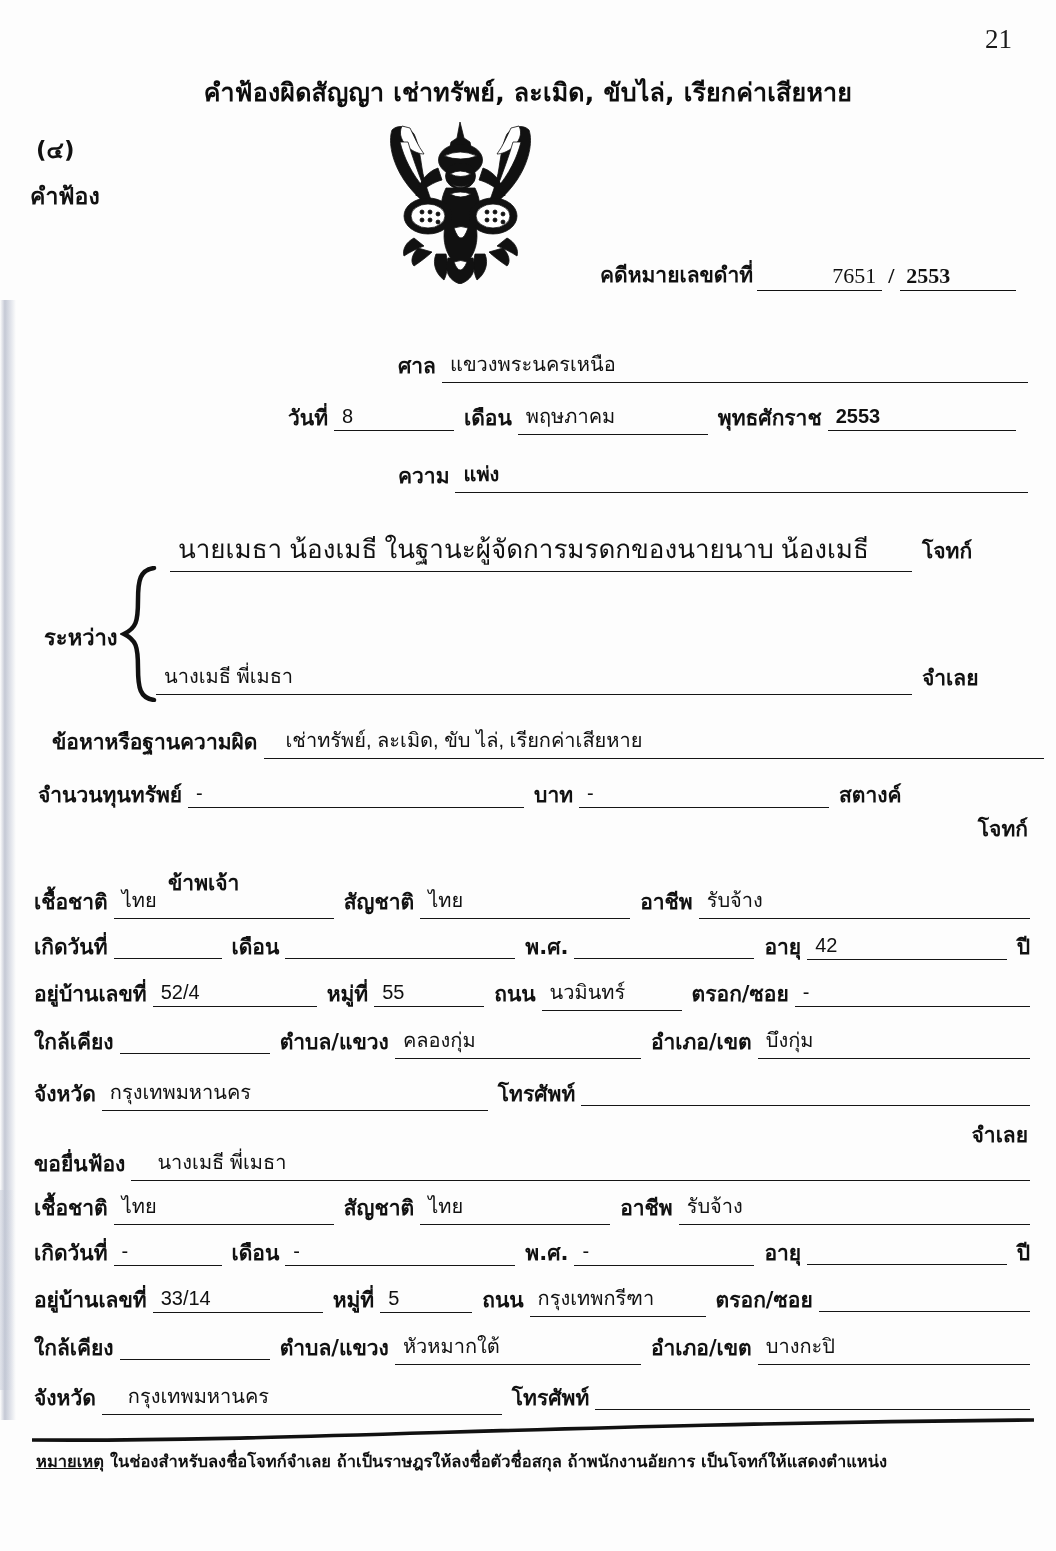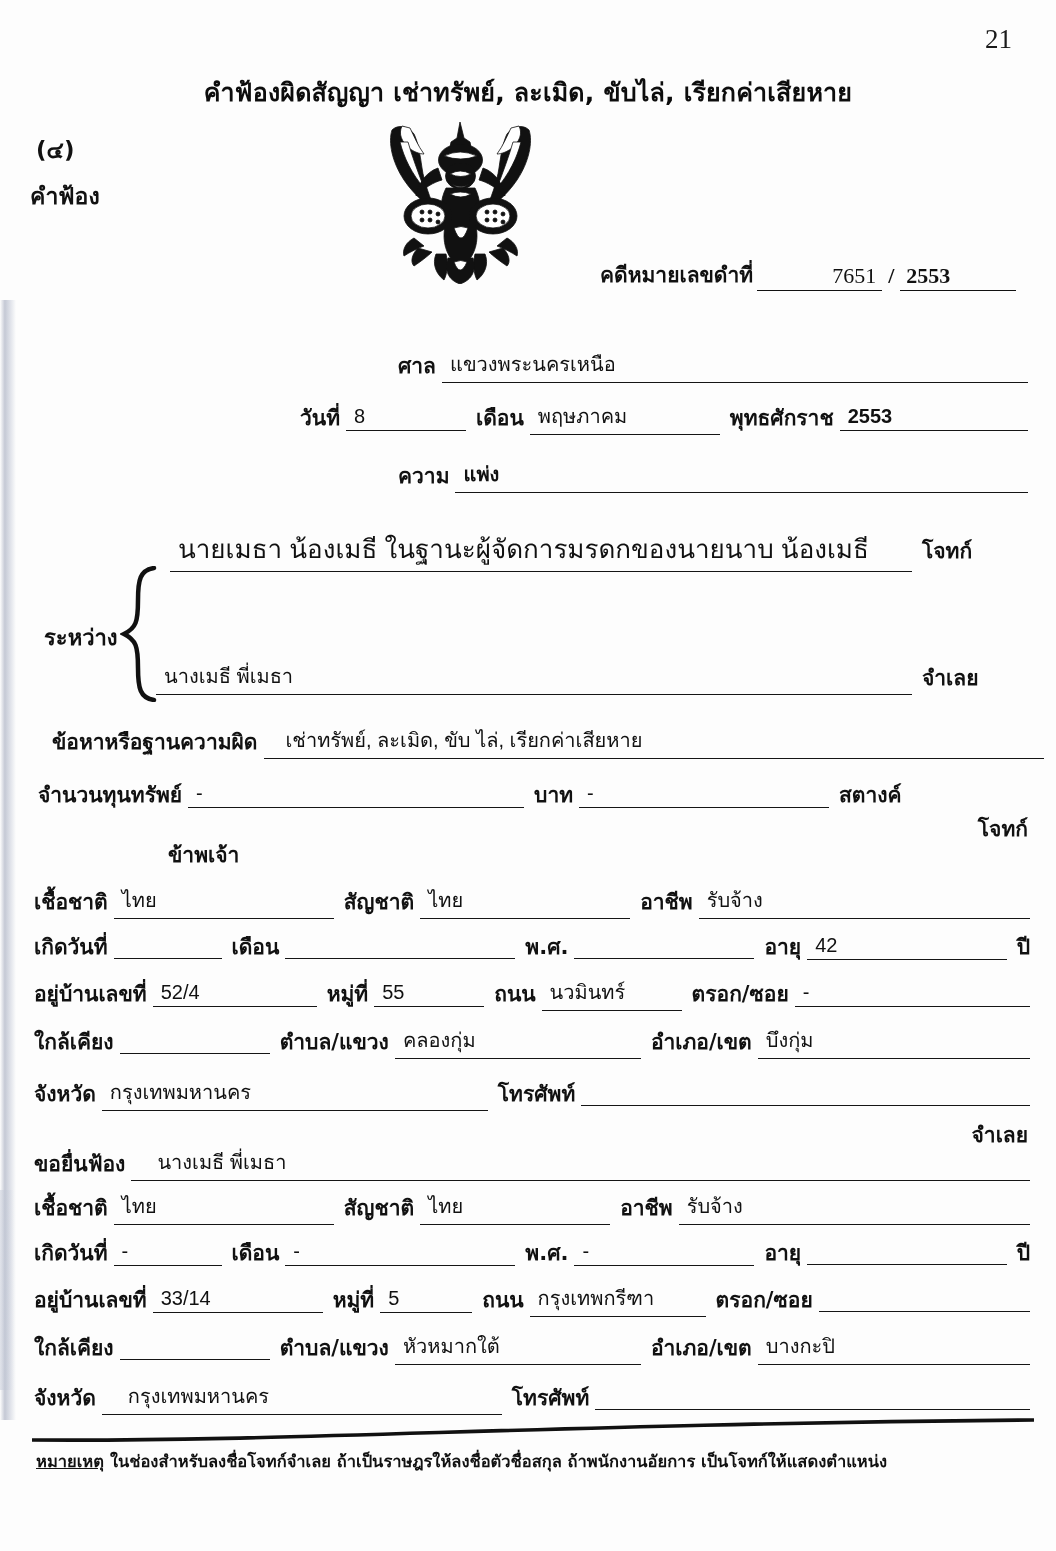--- a/index.html
+++ b/index.html
@@ -259,21 +259,21 @@
     <span class="val-slot w-a">7651</span>
     <span class="slash">/</span>
     <span class="val-slot w-b">2553</span>
   </div>
 
   <div class="row" style="left:398px; top:348px; width:630px;">
     <span class="lbl">ศาล</span>
     <span class="fld" style="flex:1;">แขวงพระนครเหนือ</span>
   </div>
 
-  <div class="row" style="left:300px; top:400px; width:728px;">
+  <div class="row" style="left:288px; top:400px; width:728px;">
     <span class="lbl">วันที่</span>
     <span class="fld" style="width:120px;">8</span>
     <span class="lbl-r">เดือน</span>
     <span class="fld" style="width:190px;">พฤษภาคม</span>
     <span class="lbl-r">พุทธศักราช</span>
     <span class="fld" style="flex:1; font-weight:bold;">2553</span>
   </div>
 
   <div class="row" style="left:398px; top:458px; width:630px;">
     <span class="lbl">ความ</span>
@@ -305,21 +305,21 @@
   <div class="row" style="left:38px; top:778px; width:992px;">
     <span class="lbl">จำนวนทุนทรัพย์</span>
     <span class="fld" style="width:336px;">-</span>
     <span class="lbl-r">บาท</span>
     <span class="fld" style="width:250px;">-</span>
     <span class="tail">สตางค์</span>
   </div>
 
   <div class="tail-float" style="right:28px; top:812px;">โจทก์</div>
 
-  <div class="row" style="left:168px; top:838px; width:862px;">
+  <div class="row" style="left:168px; top:866px; width:862px;">
     <span class="lbl">ข้าพเจ้า</span>
   </div>
 
   <div class="row" style="left:34px; top:884px; width:996px;">
     <span class="lbl">เชื้อชาติ</span>
     <span class="fld" style="width:220px;">ไทย</span>
     <span class="lbl-r">สัญชาติ</span>
     <span class="fld" style="width:210px;">ไทย</span>
     <span class="lbl-r">อาชีพ</span>
     <span class="fld" style="flex:1;">รับจ้าง</span>

